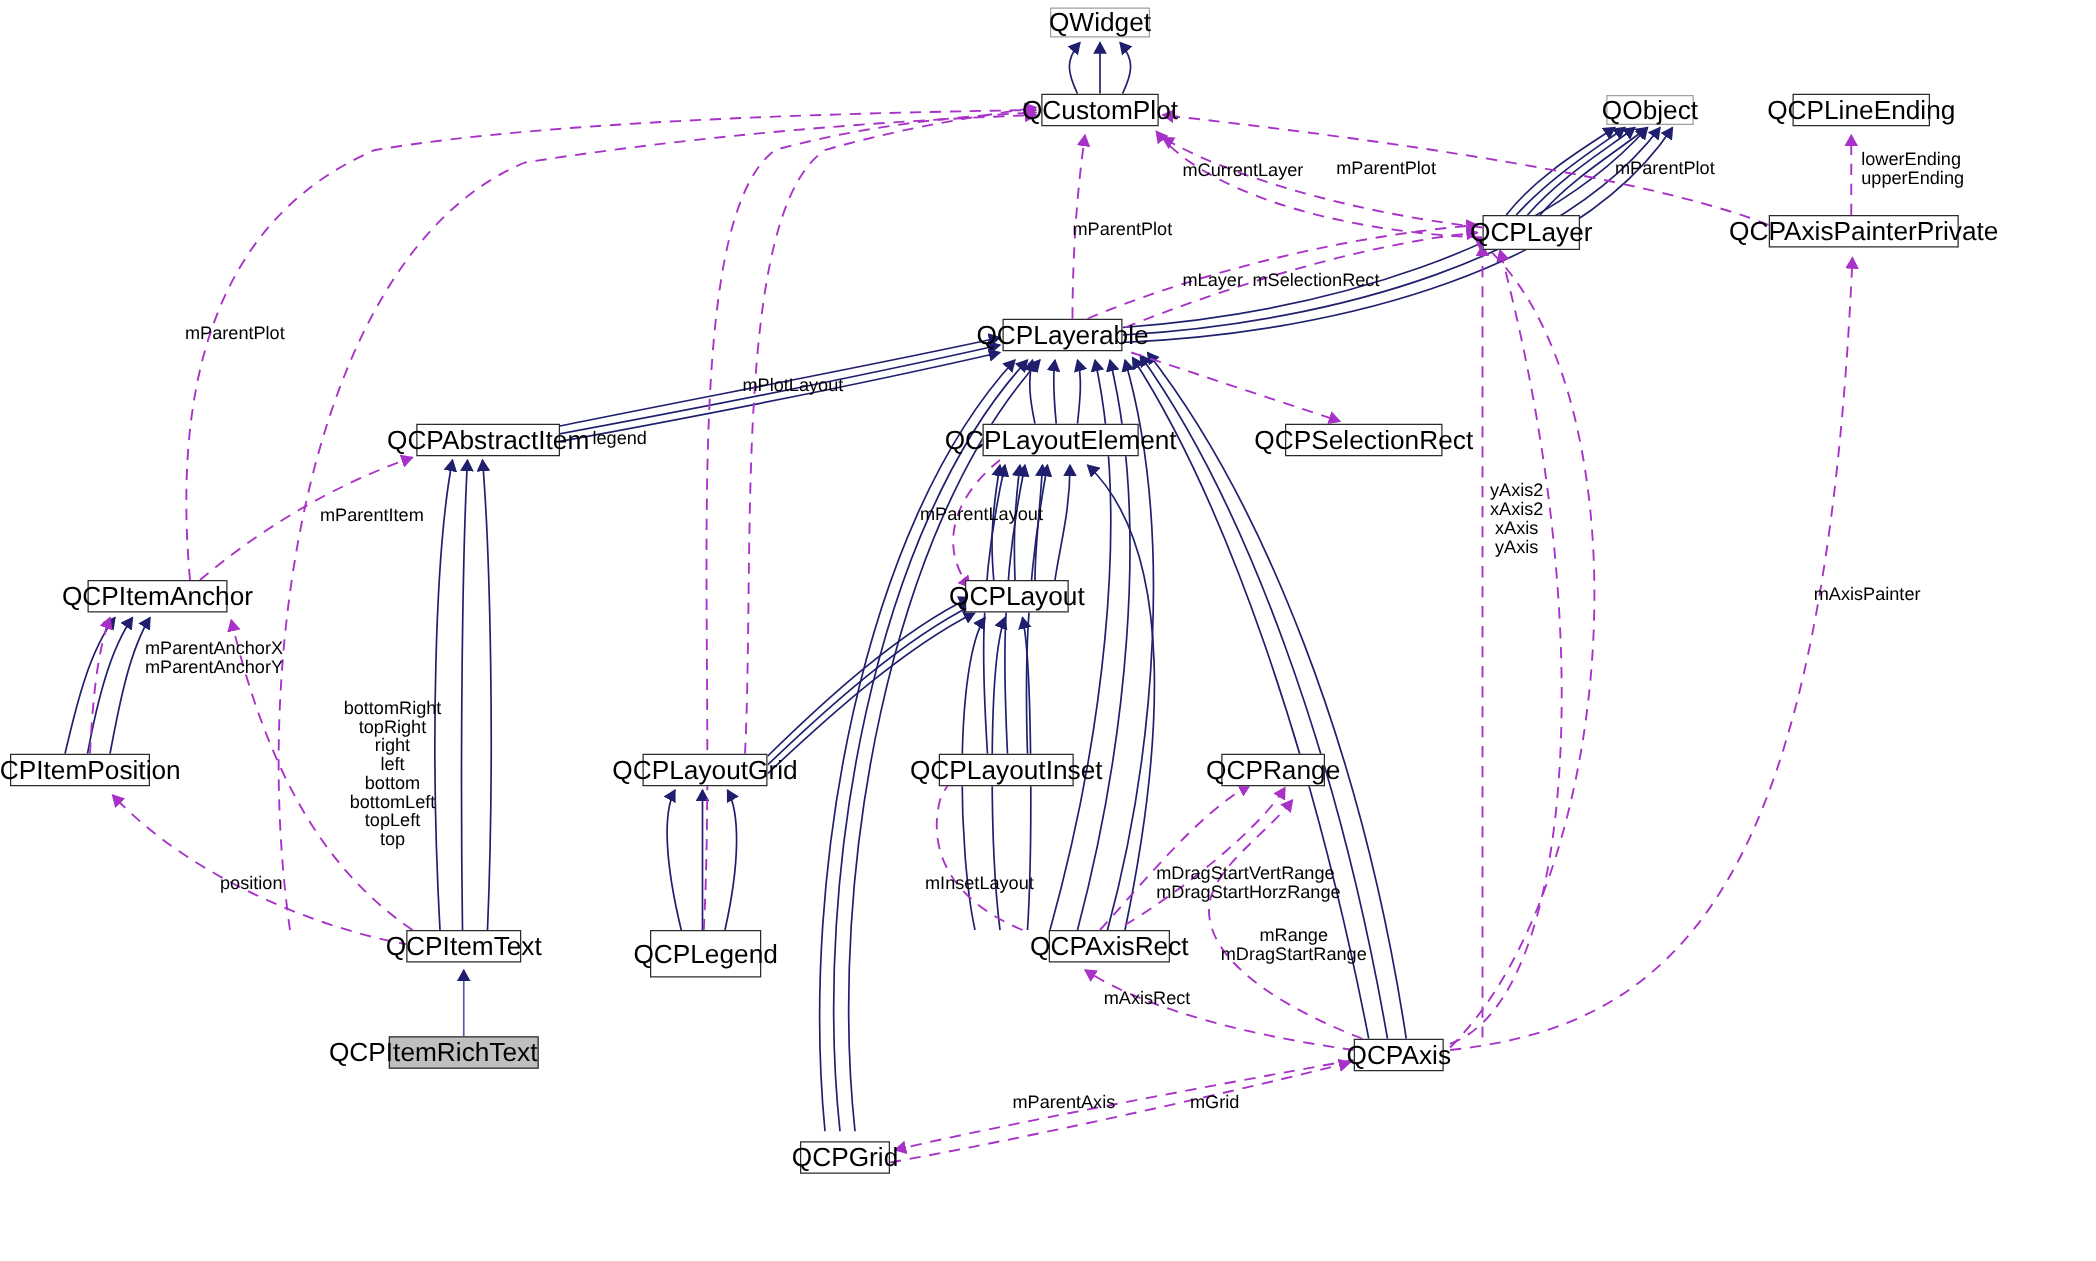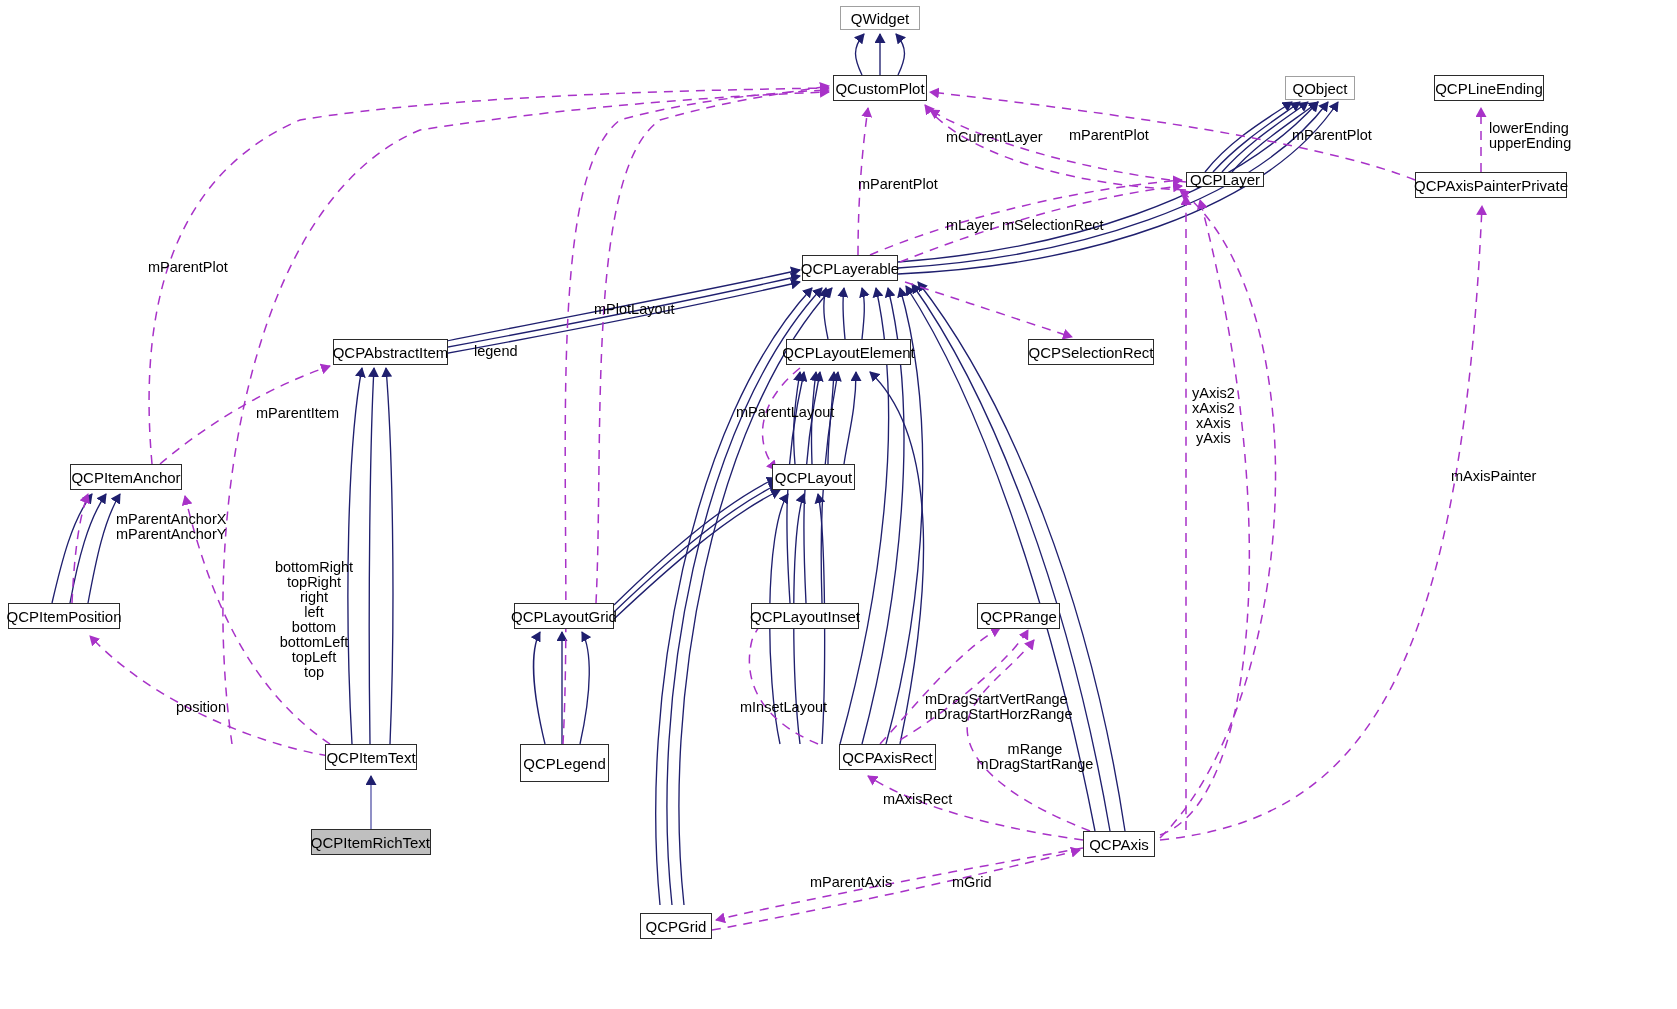--- a/index.html
+++ b/index.html
@@ -13,21 +13,21 @@
     overflow:hidden;
   }
   svg.edges{position:absolute;left:0;top:0;width:1677px;height:1009px;}
 
   .node{
     position:absolute;
     box-sizing:border-box;
     background:#ffffff;
     border:1px solid #2b2b2b;
     color:#000000;
-    font-size:15px;
+    font-size:21px;
     line-height:1;
     display:flex;
     align-items:center;
     justify-content:center;
     white-space:nowrap;
     z-index:5;
     letter-spacing:0px;
   }
   .node.ext{ border:1px solid #a0a0a0; }
   .node.cur{ background:#bfbfbf; border:1px solid #2b2b2b; }
@@ -186,21 +186,21 @@
   </div>
   <div class="node" style="left:833px;top:75px;width:94px;height:26px;">
     <span>QCustomPlot</span>
   </div>
   <div class="node ext" style="left:1285px;top:76px;width:70px;height:24px;">
     <span>QObject</span>
   </div>
   <div class="node" style="left:1434px;top:75px;width:110px;height:26px;">
     <span>QCPLineEnding</span>
   </div>
-  <div class="node" style="left:1186px;top:172px;width:78px;height:15px;">
+  <div class="node" style="left:1186px;top:172px;width:78px;height:28px;">
     <span>QCPLayer</span>
   </div>
   <div class="node" style="left:1415px;top:172px;width:152px;height:26px;">
     <span>QCPAxisPainterPrivate</span>
   </div>
   <div class="node" style="left:802px;top:255px;width:96px;height:26px;">
     <span>QCPLayerable</span>
   </div>
   <div class="node" style="left:333px;top:339px;width:115px;height:26px;">
     <span>QCPAbstractItem</span>

